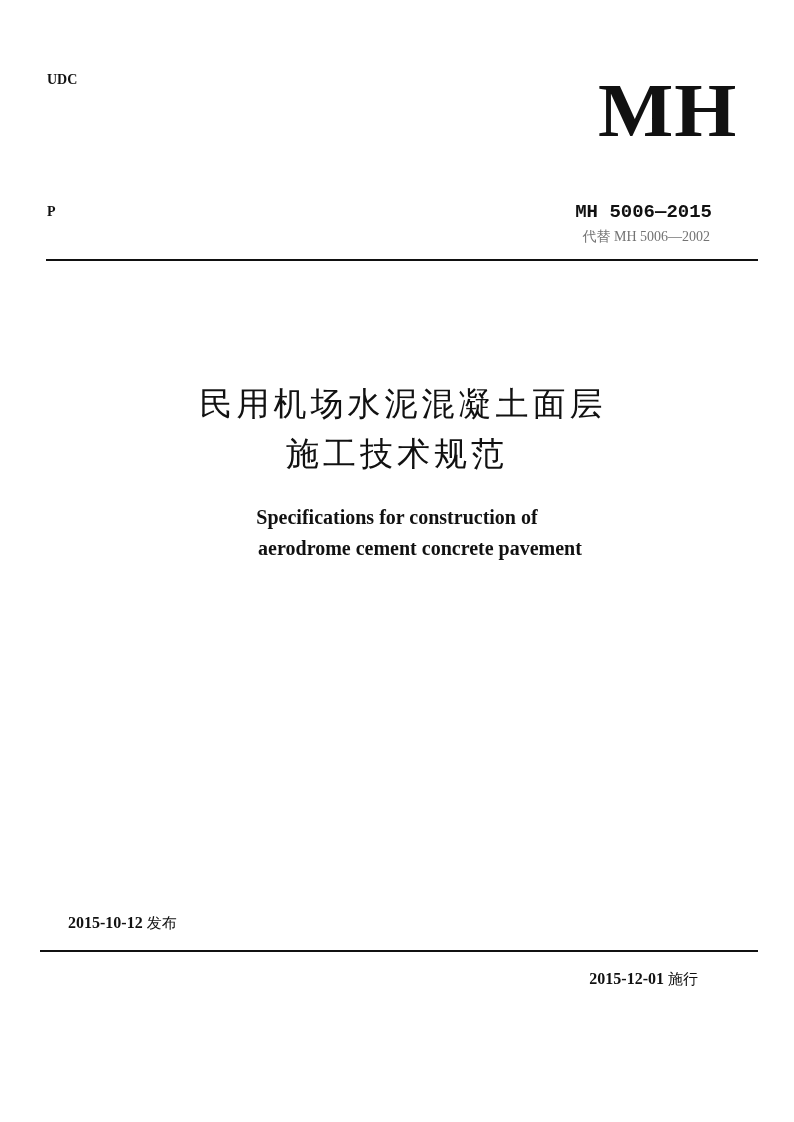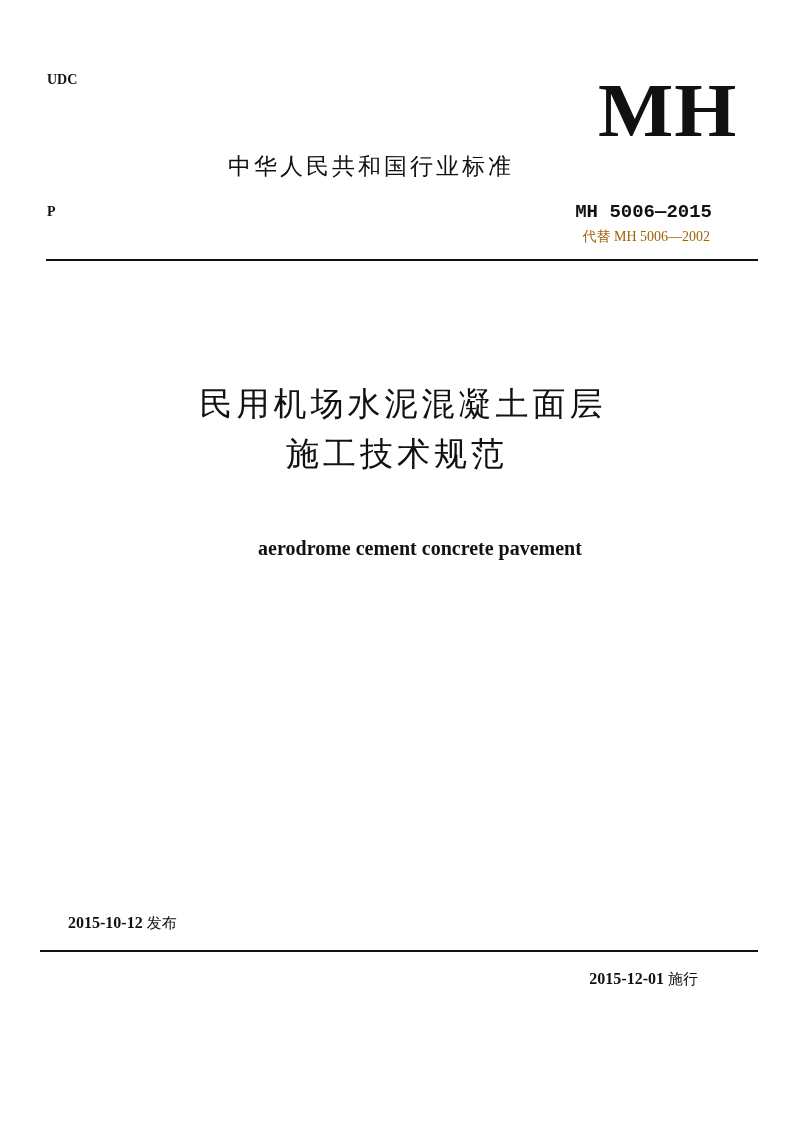--- a/index.html
+++ b/index.html
@@ -50,21 +50,21 @@
     #std-number {
       right: 46px; top: 201px;
       font-size: 19px;
       text-align: right;
       font-family: Liberation Mono, monospace;
     }
     #replaces {
       right: 48px; top: 228px;
       font-size: 14px;
       text-align: right;
-      color: #a16207;
+      color: #737373;
     }
     .rule {
       position: absolute;
       height: 2px;
       background: #111;
     }
     #rule-top { left: 46px; width: 716px; top: 259px; }
     #rule-bottom { left: 40px; width: 720px; top: 950px; }
     #title-cn-1 {
       left: 0; width: 794px; top: 382px;
@@ -114,33 +114,33 @@
   </style>
 </head>
 <body>
 
 <div class="page">
 
   <div id="udc" class="abs serif-bold">UDC</div>
 
   <div id="mh-logo" class="abs serif-bold">MH</div>
 
-  <div id="std-category" class="abs cjk">中华人民共和国行业标准</div>
 
   <div id="class-letter" class="abs serif-bold">P</div>
 
   <div id="std-number" class="abs serif-bold">MH 5006—2015</div>
 
   <div id="replaces" class="abs serif">代替 MH 5006—2002</div>
 
   <div id="rule-top" class="rule"></div>
 
   <div id="title-cn-2" class="abs cjk">施工技术规范</div>
   <div id="title-cn-1" class="abs cjk">民用机场水泥混凝土面层</div>
 
+  <div id="title-en-1" class="abs serif-bold">Specifications for construction of</div>
   <div id="title-en-2" class="abs serif-bold">aerodrome cement concrete pavement</div>
 
   <div id="issue-date" class="abs serif-bold">
     <span>2015-10-12</span>
     <span class="date-suffix">发布</span>
   </div>
 
   <div id="effective-date" class="abs serif-bold">
     <span>2015-12-01</span>
     <span class="date-suffix">施行</span>

